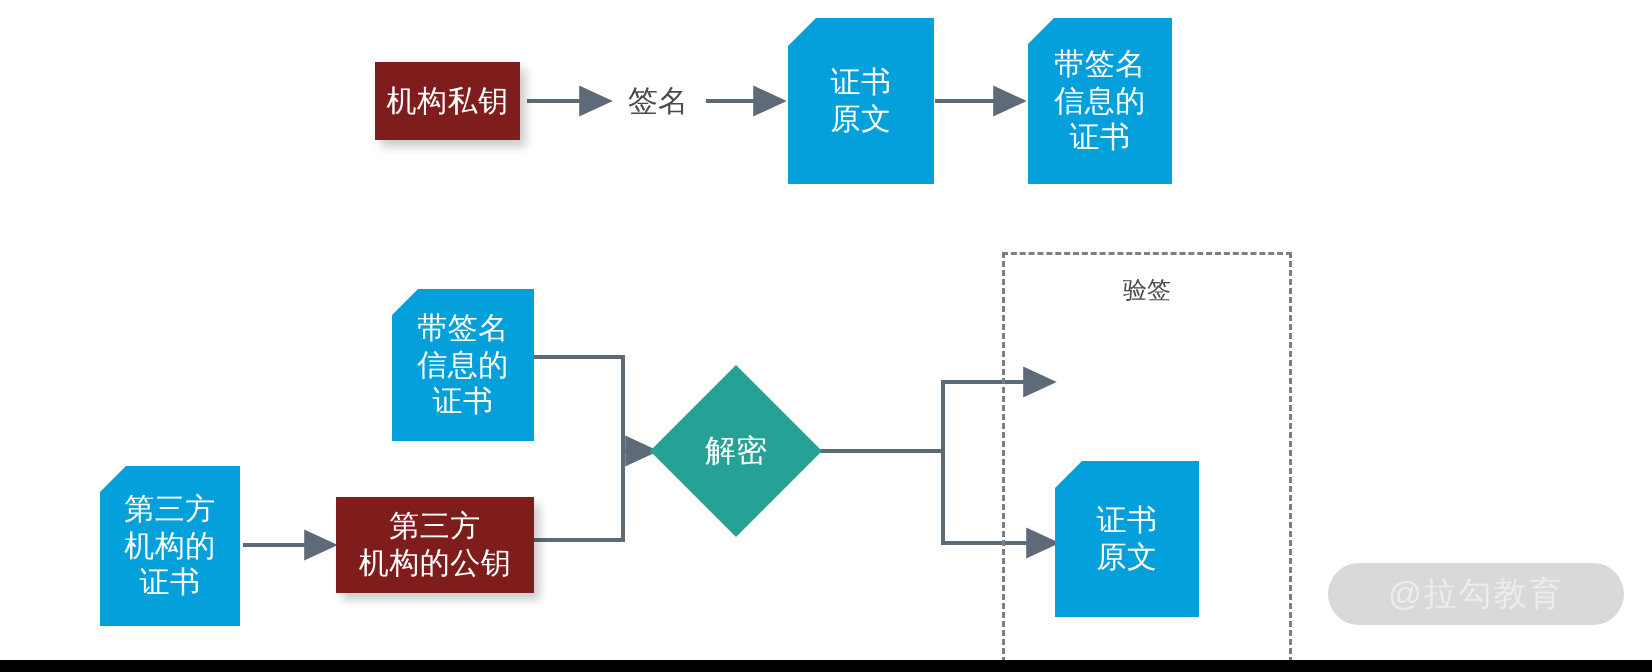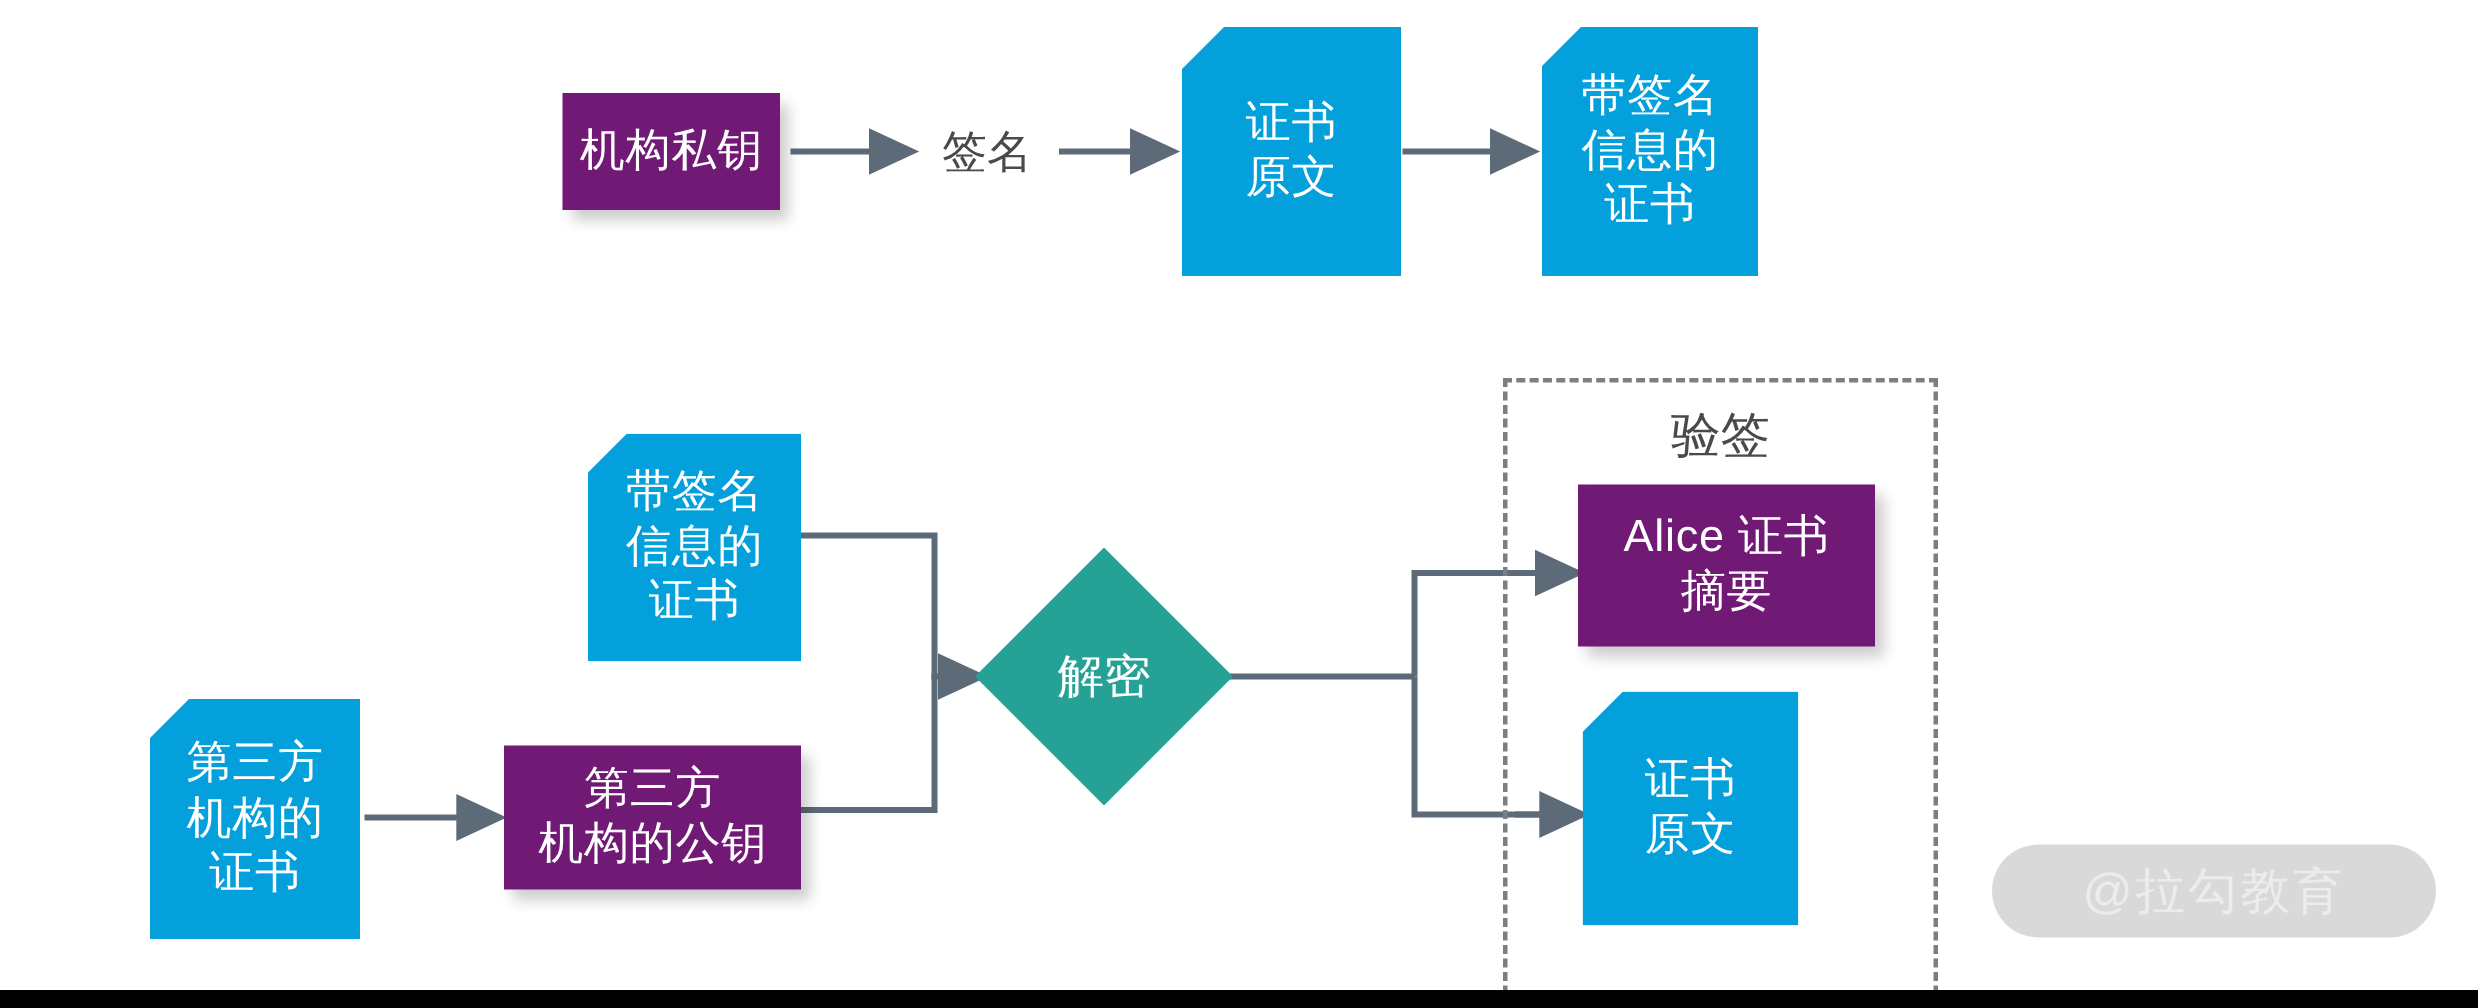--- a/index.html
+++ b/index.html
@@ -25,21 +25,21 @@
     justify-content: center;
     text-align: center;
     color: #ffffff;
     line-height: 1.22;
     white-space: pre-line;
     letter-spacing: 0.5px;
   }
 
   
   .rect-orange {
-    background: #701a75;
+    background: #7f1d1d;
     box-shadow: 6px 7px 9px rgba(0,0,0,0.20);
   }
 
   
   .doc-blue {
     background: #04a0dc;
   }
 
   
   .diamond {
@@ -170,24 +170,22 @@
   <div class="node rect-orange" style="left:336px; top:497px; width:198px; height:96px; font-size:30px;">第三方
 机构的公钥</div>
 
   <div class="diamond" style="left:650px; top:365px; width:172px; height:172px;
               clip-path: polygon(50% 0, 100% 50%, 50% 100%, 0 50%);">
     <span class="dlabel" style="font-size:31px;">解密</span>
   </div>
 
   <div class="dashed-box" style="left:1002px; top:252px; width:290px; height:420px;"></div>
 
-  <div class="plain-label" style="left:1062px; top:268px; width:170px; height:44px; font-size:33px; color:#4a4a4a;">验签</div>
+  <div class="plain-label" style="left:1062px; top:268px; width:170px; height:44px; font-size:24px; color:#4a4a4a;">验签</div>
 
-  <div class="node rect-orange" style="left:1052px; top:323px; width:198px; height:108px; font-size:30px;">Alice 证书
-摘要</div>
 
   <div class="node doc-blue" style="left:1055px; top:461px; width:144px; height:156px; font-size:30px;
               clip-path: polygon(27px 0, 100% 0, 100% 100%, 0 100%, 0 27px);">证书
 原文</div>
 
   <div class="watermark">@拉勾教育</div>
 
   <div class="black-bar"></div>
 
 </div>

